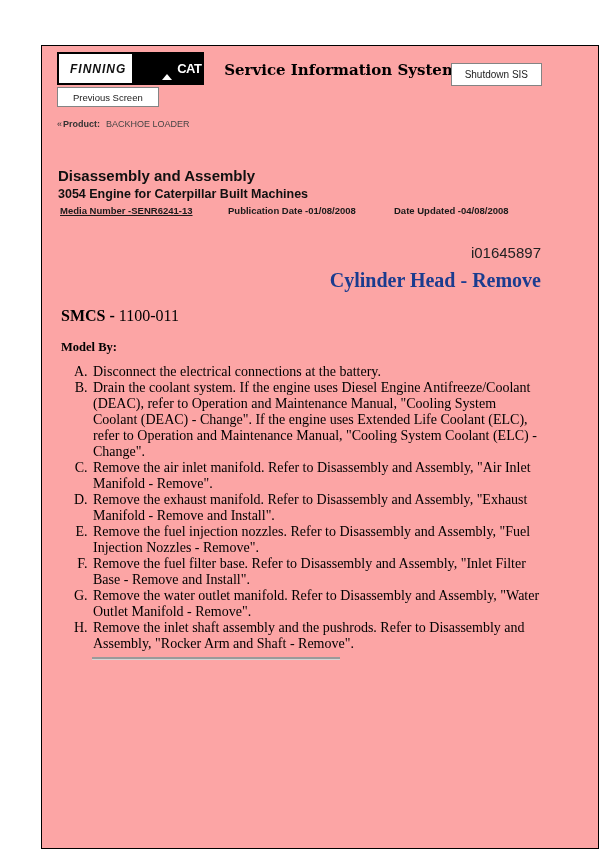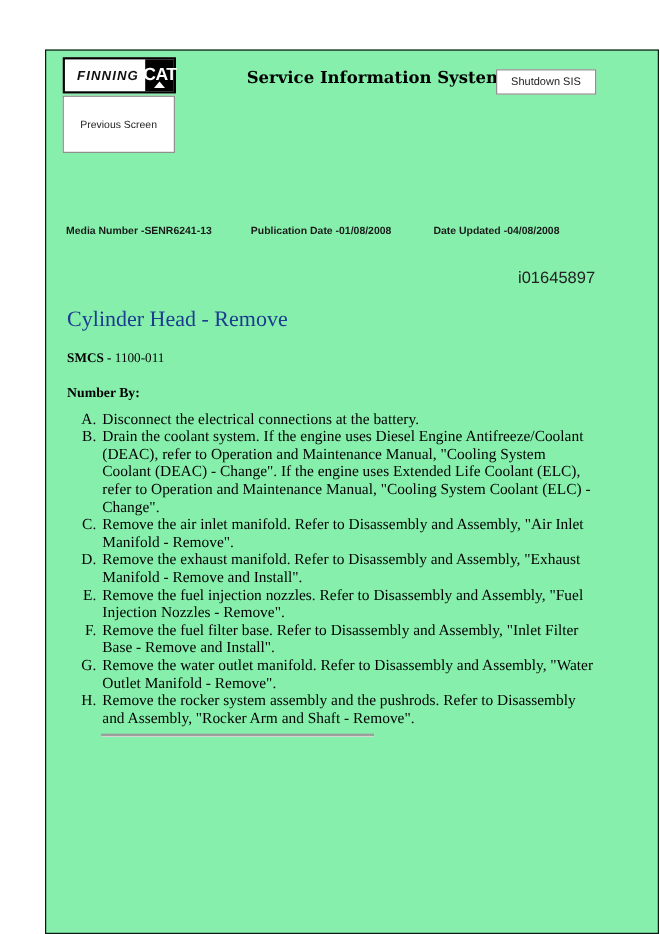--- a/index.html
+++ b/index.html
@@ -4,36 +4,36 @@
 <style>
   :root { --heading-blue: #1b3c8f; }
   * { margin:0; padding:0; box-sizing:content-box; }
   html,body { background:#fff; }
   .page {
     position:relative; width:600px; height:849px; background:#fff;
     font-family:"Liberation Sans", sans-serif; overflow:hidden;
   }
   .frame {
     position:absolute; left:41px; top:45px; width:556px; height:802px;
-    border:1px solid #000; background:#86efac;
+    border:1px solid #000; background:#fca5a5;
   }
   
   .logo-box {
     position:absolute; left:15px; top:6px; height:29px;
     border:2px solid #000; background:#fff;
     display:flex; align-items:stretch;
   }
   .finning {
     display:flex; align-items:center; padding:0 6px 0 11px;
     font-weight:bold; font-style:italic; font-size:12px; letter-spacing:1px; color:#111;
   }
   .cat-box {
     position:relative; width:26px; background:#000; color:#fff;
     display:flex; align-items:center; justify-content:center;
-    font-weight:bold; font-size:16px; letter-spacing:-0.5px;
+    font-weight:bold; font-size:13px; letter-spacing:-0.5px;padding-left:44px;
   }
   .cat-tri {
     position:absolute; bottom:3px; left:50%; transform:translateX(-50%);
     width:0; height:0;
     border-left:5px solid transparent; border-right:5px solid transparent;
     border-bottom:6px solid #fff;
   }
   .sis-title {
     position:absolute; left:0; right:0; top:15px; text-align:center; padding-left:42px;
     font-family:"DejaVu Serif", serif; font-weight:bold; font-size:15px; color:#000;
@@ -41,51 +41,52 @@
   .btn {
     background:#fff; border:1px solid #848484; color:#222;
     font-family:"Liberation Sans", sans-serif; cursor:pointer;
   }
   .btn-shutdown {
     position:absolute; right:56px; top:17px; height:21px;
     padding:0 13px; font-size:10px;text-align:right;
   }
   .btn-prev {
     position:absolute; left:15px; top:41px; height:18px;
-    padding:16px 15px; font-size:9.5px;
+    padding:0 15px; font-size:9.5px;
   }
   
   .product-info {
     position:absolute; left:15px; top:71px;
     font-size:9px; line-height:14px; color:#3c3c3c;
   }
   .info-row .lbl { font-weight:bold; color:#333; }
   .info-row .val { margin-left:6px; color:#444; }
   .info-row.indent { padding-left:6px; }
   .glyph { color:#333; margin-right:1px; }
   
   .doc-head { position:absolute; left:16px; top:121px; color:#101010; }
   .manual-title { font-weight:bold; font-size:15px; line-height:18px; }
   .manual-subtitle { font-weight:bold; font-size:12.5px; line-height:16px; margin-top:1px; }
   .media-line { position:absolute; left:16px; top:159px; right:0; height:12px; }
   .media-line span { position:absolute; font-weight:bold; font-size:9.5px; color:#1a1a1a; white-space:nowrap; }
-  .media-number { left:2px; }
+  .media-number { left:2px;text-decoration:underline; }
   .pub-date { left:170px; }
   .date-updated { left:336px; }
   .doc-id { position:absolute; right:57px; top:198px; font-size:15px; color:#222; }
   
   .doc-body {
     position:absolute; left:19px; right:57px; top:220px;
     font-family:"Liberation Serif", serif; color:#000;
   }
   .h-blue-1 {
-    font-weight:normal; font-size:20px; line-height:24px; margin-top:12px;
+    font-weight:bold; font-size:20px; line-height:24px; margin-top:2px;
     color:var(--heading-blue);
+    text-align:right;
   }
-  .smcs { margin-top:16px; font-size:12px; line-height:15px; }
+  .smcs { margin-top:16px; font-size:16px; line-height:15px; }
   .smcs .smcs-label { font-weight:bold; }
   .h-blue-2 {
     font-weight:bold; font-size:17px; line-height:22px; margin-top:11px;
     color:var(--heading-blue);
   }
   .start-by { margin-top:16px; font-weight:bold; font-size:12.5px; line-height:16px; }
   ol.steps {
     margin-top:9px; padding-left:30px; list-style-type:upper-alpha;
     font-size:14px; line-height:16px;
   }
@@ -108,50 +109,57 @@
         <span class="cat-tri"></span>
       </span>
     </div>
 
     <div class="sis-title">Service Information System</div>
 
     <button class="btn btn-shutdown">Shutdown SIS</button>
     <button class="btn btn-prev">Previous Screen</button>
 
     <div class="product-info">
+      <div class="info-row">
+        <span class="glyph">«</span><span class="lbl">Product:</span><span class="val">BACKHOE LOADER</span>
+      </div>
     </div>
 
+    <div class="doc-head">
+      <div class="manual-title">Disassembly and Assembly</div>
+      <div class="manual-subtitle">3054 Engine for Caterpillar Built Machines</div>
+    </div>
 
     <div class="media-line">
       <span class="media-number">Media Number -SENR6241-13</span>
       <span class="pub-date">Publication Date -01/08/2008</span>
       <span class="date-updated">Date Updated -04/08/2008</span>
     </div>
 
     <div class="doc-id">i01645897</div>
 
     <div class="doc-body">
       <div class="h-blue-1">Cylinder Head - Remove</div>
 
       <div class="smcs">
         <span class="smcs-label">SMCS -</span>
         <span>1100-011</span>
       </div>
 
 
-      <div class="start-by">Number By:</div>
+      <div class="start-by">Model By:</div>
 
       <ol class="steps">
         <li>Disconnect the electrical connections at the battery.</li>
         <li>Drain the coolant system. If the engine uses Diesel Engine Antifreeze/Coolant (DEAC), refer to Operation and Maintenance Manual, "Cooling System Coolant (DEAC) - Change". If the engine uses Extended Life Coolant (ELC), refer to Operation and Maintenance Manual, "Cooling System Coolant (ELC) - Change".</li>
         <li>Remove the air inlet manifold. Refer to Disassembly and Assembly, "Air Inlet Manifold - Remove".</li>
         <li>Remove the exhaust manifold. Refer to Disassembly and Assembly, "Exhaust Manifold - Remove and Install".</li>
         <li>Remove the fuel injection nozzles. Refer to Disassembly and Assembly, "Fuel Injection Nozzles - Remove".</li>
         <li>Remove the fuel filter base. Refer to Disassembly and Assembly, "Inlet Filter Base - Remove and Install".</li>
         <li>Remove the water outlet manifold. Refer to Disassembly and Assembly, "Water Outlet Manifold - Remove".</li>
-        <li>Remove the rocker system assembly and the pushrods. Refer to Disassembly and Assembly, "Rocker Arm and Shaft - Remove".</li>
+        <li>Remove the inlet shaft assembly and the pushrods. Refer to Disassembly and Assembly, "Rocker Arm and Shaft - Remove".</li>
       </ol>
 
       <div class="divider"></div>
     </div>
 
   </div>
 </div>
 
 </body></html>

